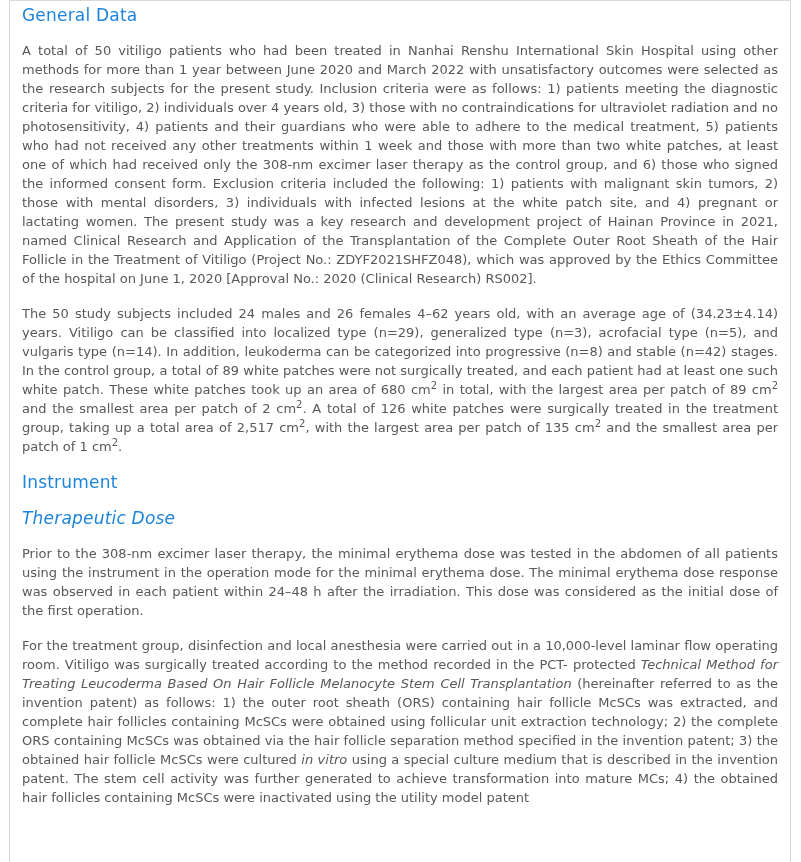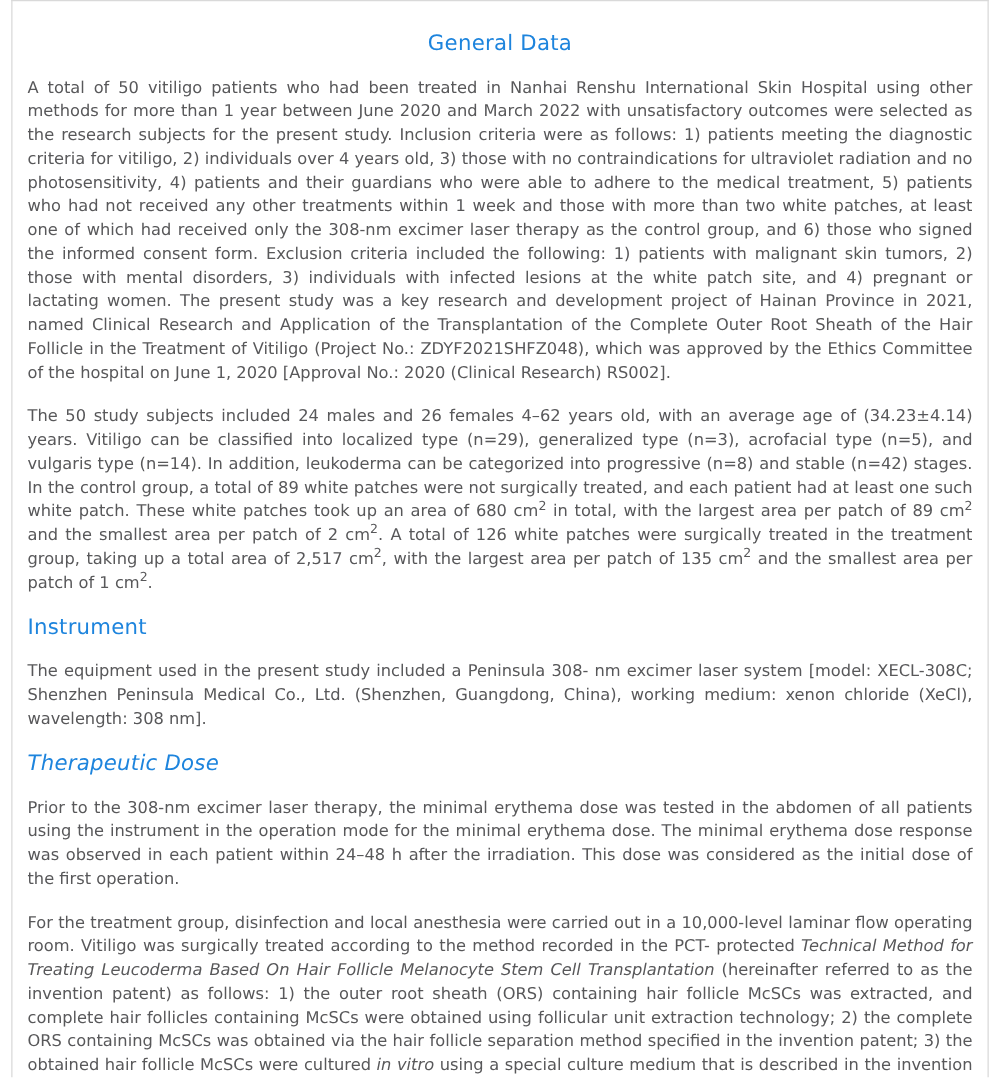--- a/index.html
+++ b/index.html
@@ -23,40 +23,39 @@
     overflow:hidden;
     background:#ffffff;
   }
   h1,h2{
     font-size:17px;
     font-weight:normal;
     color:var(--heading);
     margin:16px 0 15px 0;
     letter-spacing:0.2px;
   }
-  h1.first{margin-top:24px;text-align:center;}
+  h1.first{margin-top:4px;}
   h2{font-style:italic;}
   p{
     font-size:13px;
     line-height:19px;
     color:var(--body);
     text-align:justify;
     margin:16px 0 11px 0;
   }
   p .italic{font-style:italic;}
   sup{font-size:10px;line-height:0;}
 </style>
 </head>
 <body>
 
 <div class="page">
   <h1 class="first">General Data</h1>
   <p><span>A total of 50 vitiligo patients who had been treated in Nanhai Renshu International Skin Hospital using other methods for more than 1 year between June 2020 and March 2022 with unsatisfactory outcomes were selected as the research subjects for the present study. Inclusion criteria were as follows: 1) patients meeting the diagnostic criteria for vitiligo, 2) individuals over 4 years old, 3) those with no contraindications for ultraviolet radiation and no photosensitivity, 4) patients and their guardians who were able to adhere to the medical treatment, 5) patients who had not received any other treatments within 1 week and those with more than two white patches, at least one of which had received only the 308-nm excimer laser therapy as the control group, and 6) those who signed the informed consent form. Exclusion criteria included the following: 1) patients with malignant skin tumors, 2) those with mental disorders, 3) individuals with infected lesions at the white patch site, and 4) pregnant or lactating women. The present study was a key research and development project of Hainan Province in 2021, named Clinical Research and Application of the Transplantation of the Complete Outer Root Sheath of the Hair Follicle in the Treatment of Vitiligo (Project No.: ZDYF2021SHFZ048), which was approved by the Ethics Committee of the hospital on June 1, 2020 [Approval No.: 2020 (Clinical Research) RS002].</span></p>
   <p><span>The 50 study subjects included 24 males and 26 females 4–62 years old, with an average age of (34.23±4.14) years. Vitiligo can be classified into localized type (n=29), generalized type (n=3), acrofacial type (n=5), and vulgaris type (n=14). In addition, leukoderma can be categorized into progressive (n=8) and stable (n=42) stages. In the control group, a total of 89 white patches were not surgically treated, and each patient had at least one such white patch. These white patches took up an area of 680 cm</span><sup>2</sup><span> in total, with the largest area per patch of 89 cm</span><sup>2</sup><span> and the smallest area per patch of 2 cm</span><sup>2</sup><span>. A total of 126 white patches were surgically treated in the treatment group, taking up a total area of 2,517 cm</span><sup>2</sup><span>, with the largest area per patch of 135 cm</span><sup>2</sup><span> and the smallest area per patch of 1 cm</span><sup>2</sup><span>.</span></p>
 
   <h1>Instrument</h1>
-  <p><span>The equipment used in the present study included a Peninsula 308- nm excimer laser system [model: XECL-308C; Shenzhen Peninsula Medical Co., Ltd. (Shenzhen, Guangdong, China), working medium: xenon chloride (XeCl), wavelength: 308 nm].</span></p>
 
   <h2>Therapeutic Dose</h2>
   <p><span>Prior to the 308-nm excimer laser therapy, the minimal erythema dose was tested in the abdomen of all patients using the instrument in the operation mode for the minimal erythema dose. The minimal erythema dose response was observed in each patient within 24–48 h after the irradiation. This dose was considered as the initial dose of the first operation.</span></p>
 
   <p><span>For the treatment group, disinfection and local anesthesia were carried out in a 10,000-level laminar flow operating room. Vitiligo was surgically treated according to the method recorded in the PCT- protected </span><span class="italic">Technical Method for Treating Leucoderma Based On Hair Follicle Melanocyte Stem Cell Transplantation</span><span> (hereinafter referred to as the invention patent) as follows: 1) the outer root sheath (ORS) containing hair follicle McSCs was extracted, and complete hair follicles containing McSCs were obtained using follicular unit extraction technology; 2) the complete ORS containing McSCs was obtained via the hair follicle separation method specified in the invention patent; 3) the obtained hair follicle McSCs were cultured </span><span class="italic">in vitro</span><span> using a special culture medium that is described in the invention patent. The stem cell activity was further generated to achieve transformation into mature MCs; 4) the obtained hair follicles containing McSCs were inactivated using the utility model patent </span></p>
 </div>
 
 </body></html>

